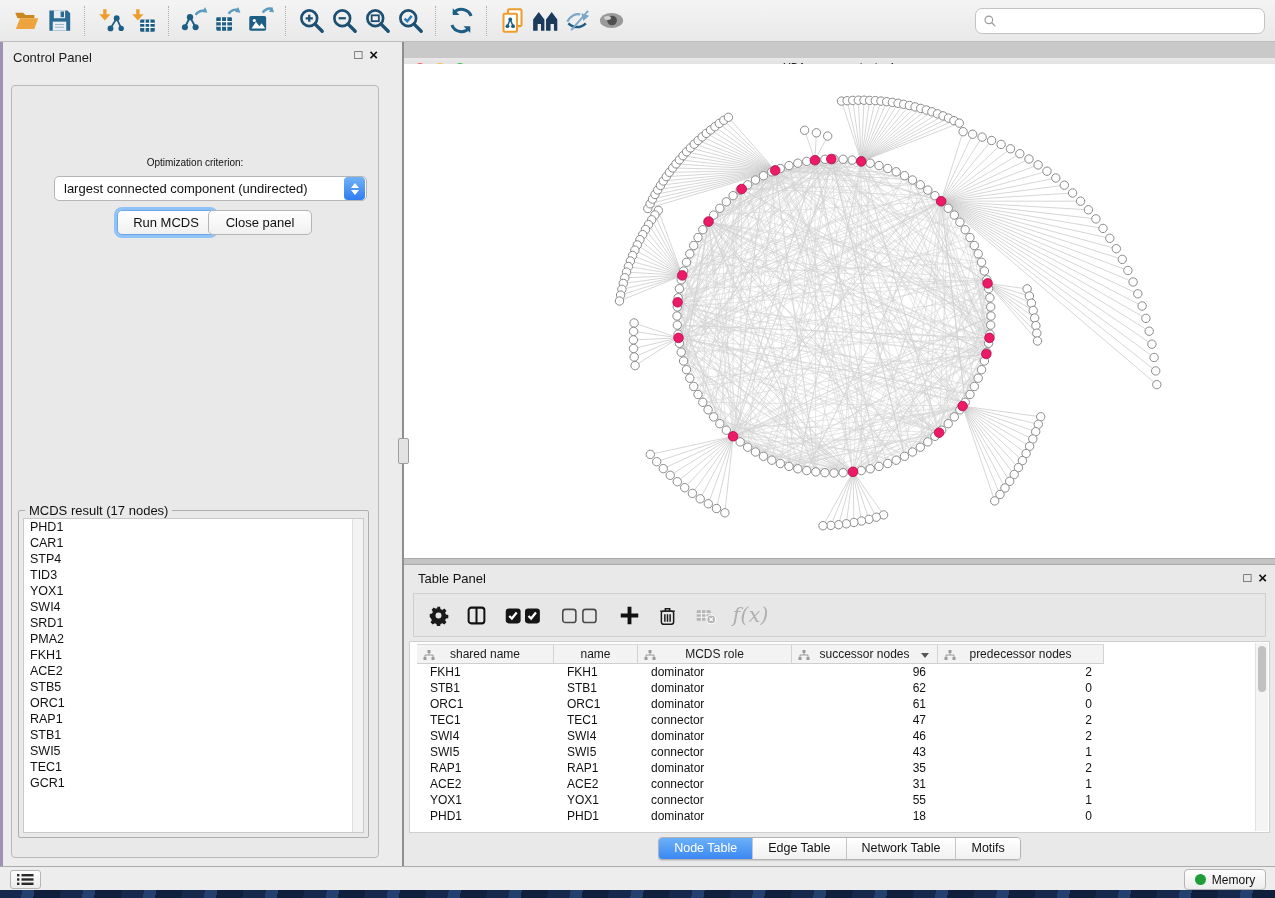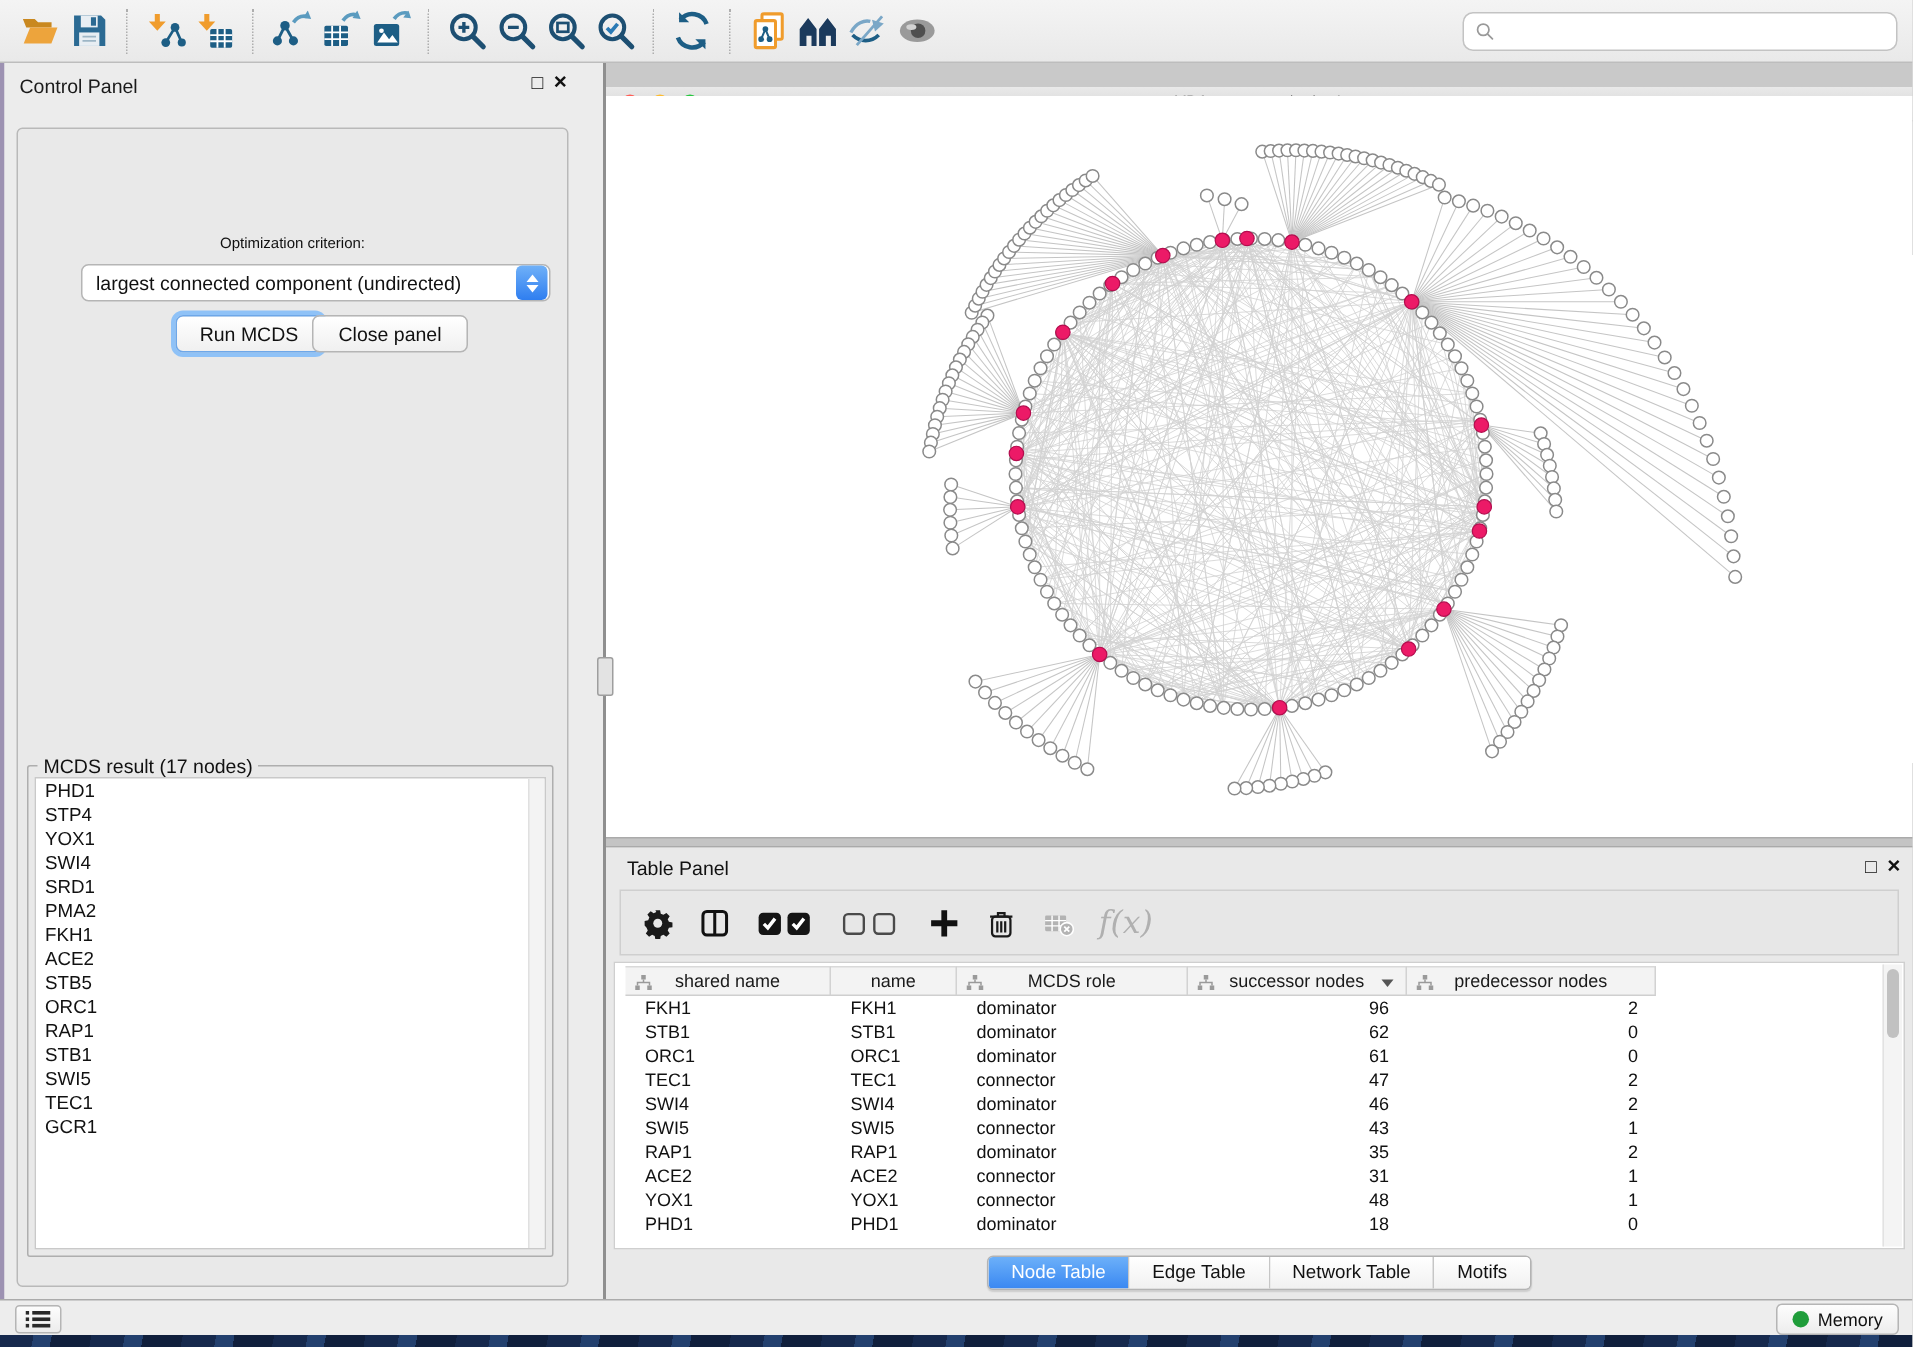--- a/index.html
+++ b/index.html
@@ -303,21 +303,23 @@
           <i class="dd-down"></i>
         </span>
     </div>
     <div class="btn focus run-btn">Run MCDS</div>
     <div class="btn close-btn">Close panel</div>
     <div class="fieldset">
       <span class="fieldset-legend">MCDS result (17 nodes)</span>
       <div class="mcds-list">
         <div>
             <div class="mcds-item">PHD1</div>
+            <div class="mcds-item">CAR1</div>
             <div class="mcds-item">STP4</div>
+            <div class="mcds-item">TID3</div>
             <div class="mcds-item">YOX1</div>
             <div class="mcds-item">SWI4</div>
             <div class="mcds-item">SRD1</div>
             <div class="mcds-item">PMA2</div>
             <div class="mcds-item">FKH1</div>
             <div class="mcds-item">ACE2</div>
             <div class="mcds-item">STB5</div>
             <div class="mcds-item">ORC1</div>
             <div class="mcds-item">RAP1</div>
             <div class="mcds-item">STB1</div>
@@ -1437,21 +1439,21 @@
             <div class="t-cell t-left" style="width:137px">ACE2</div>
             <div class="t-cell t-left" style="width:84px">ACE2</div>
             <div class="t-cell t-left" style="width:154px">connector</div>
             <div class="t-cell t-right" style="width:146px">31</div>
             <div class="t-cell t-right" style="width:166px">1</div>
           </div>
           <div class="t-row">
             <div class="t-cell t-left" style="width:137px">YOX1</div>
             <div class="t-cell t-left" style="width:84px">YOX1</div>
             <div class="t-cell t-left" style="width:154px">connector</div>
-            <div class="t-cell t-right" style="width:146px">48</div>
+            <div class="t-cell t-right" style="width:146px">55</div>
             <div class="t-cell t-right" style="width:166px">1</div>
           </div>
           <div class="t-row">
             <div class="t-cell t-left" style="width:137px">PHD1</div>
             <div class="t-cell t-left" style="width:84px">PHD1</div>
             <div class="t-cell t-left" style="width:154px">dominator</div>
             <div class="t-cell t-right" style="width:146px">18</div>
             <div class="t-cell t-right" style="width:166px">0</div>
           </div>
         </div>

